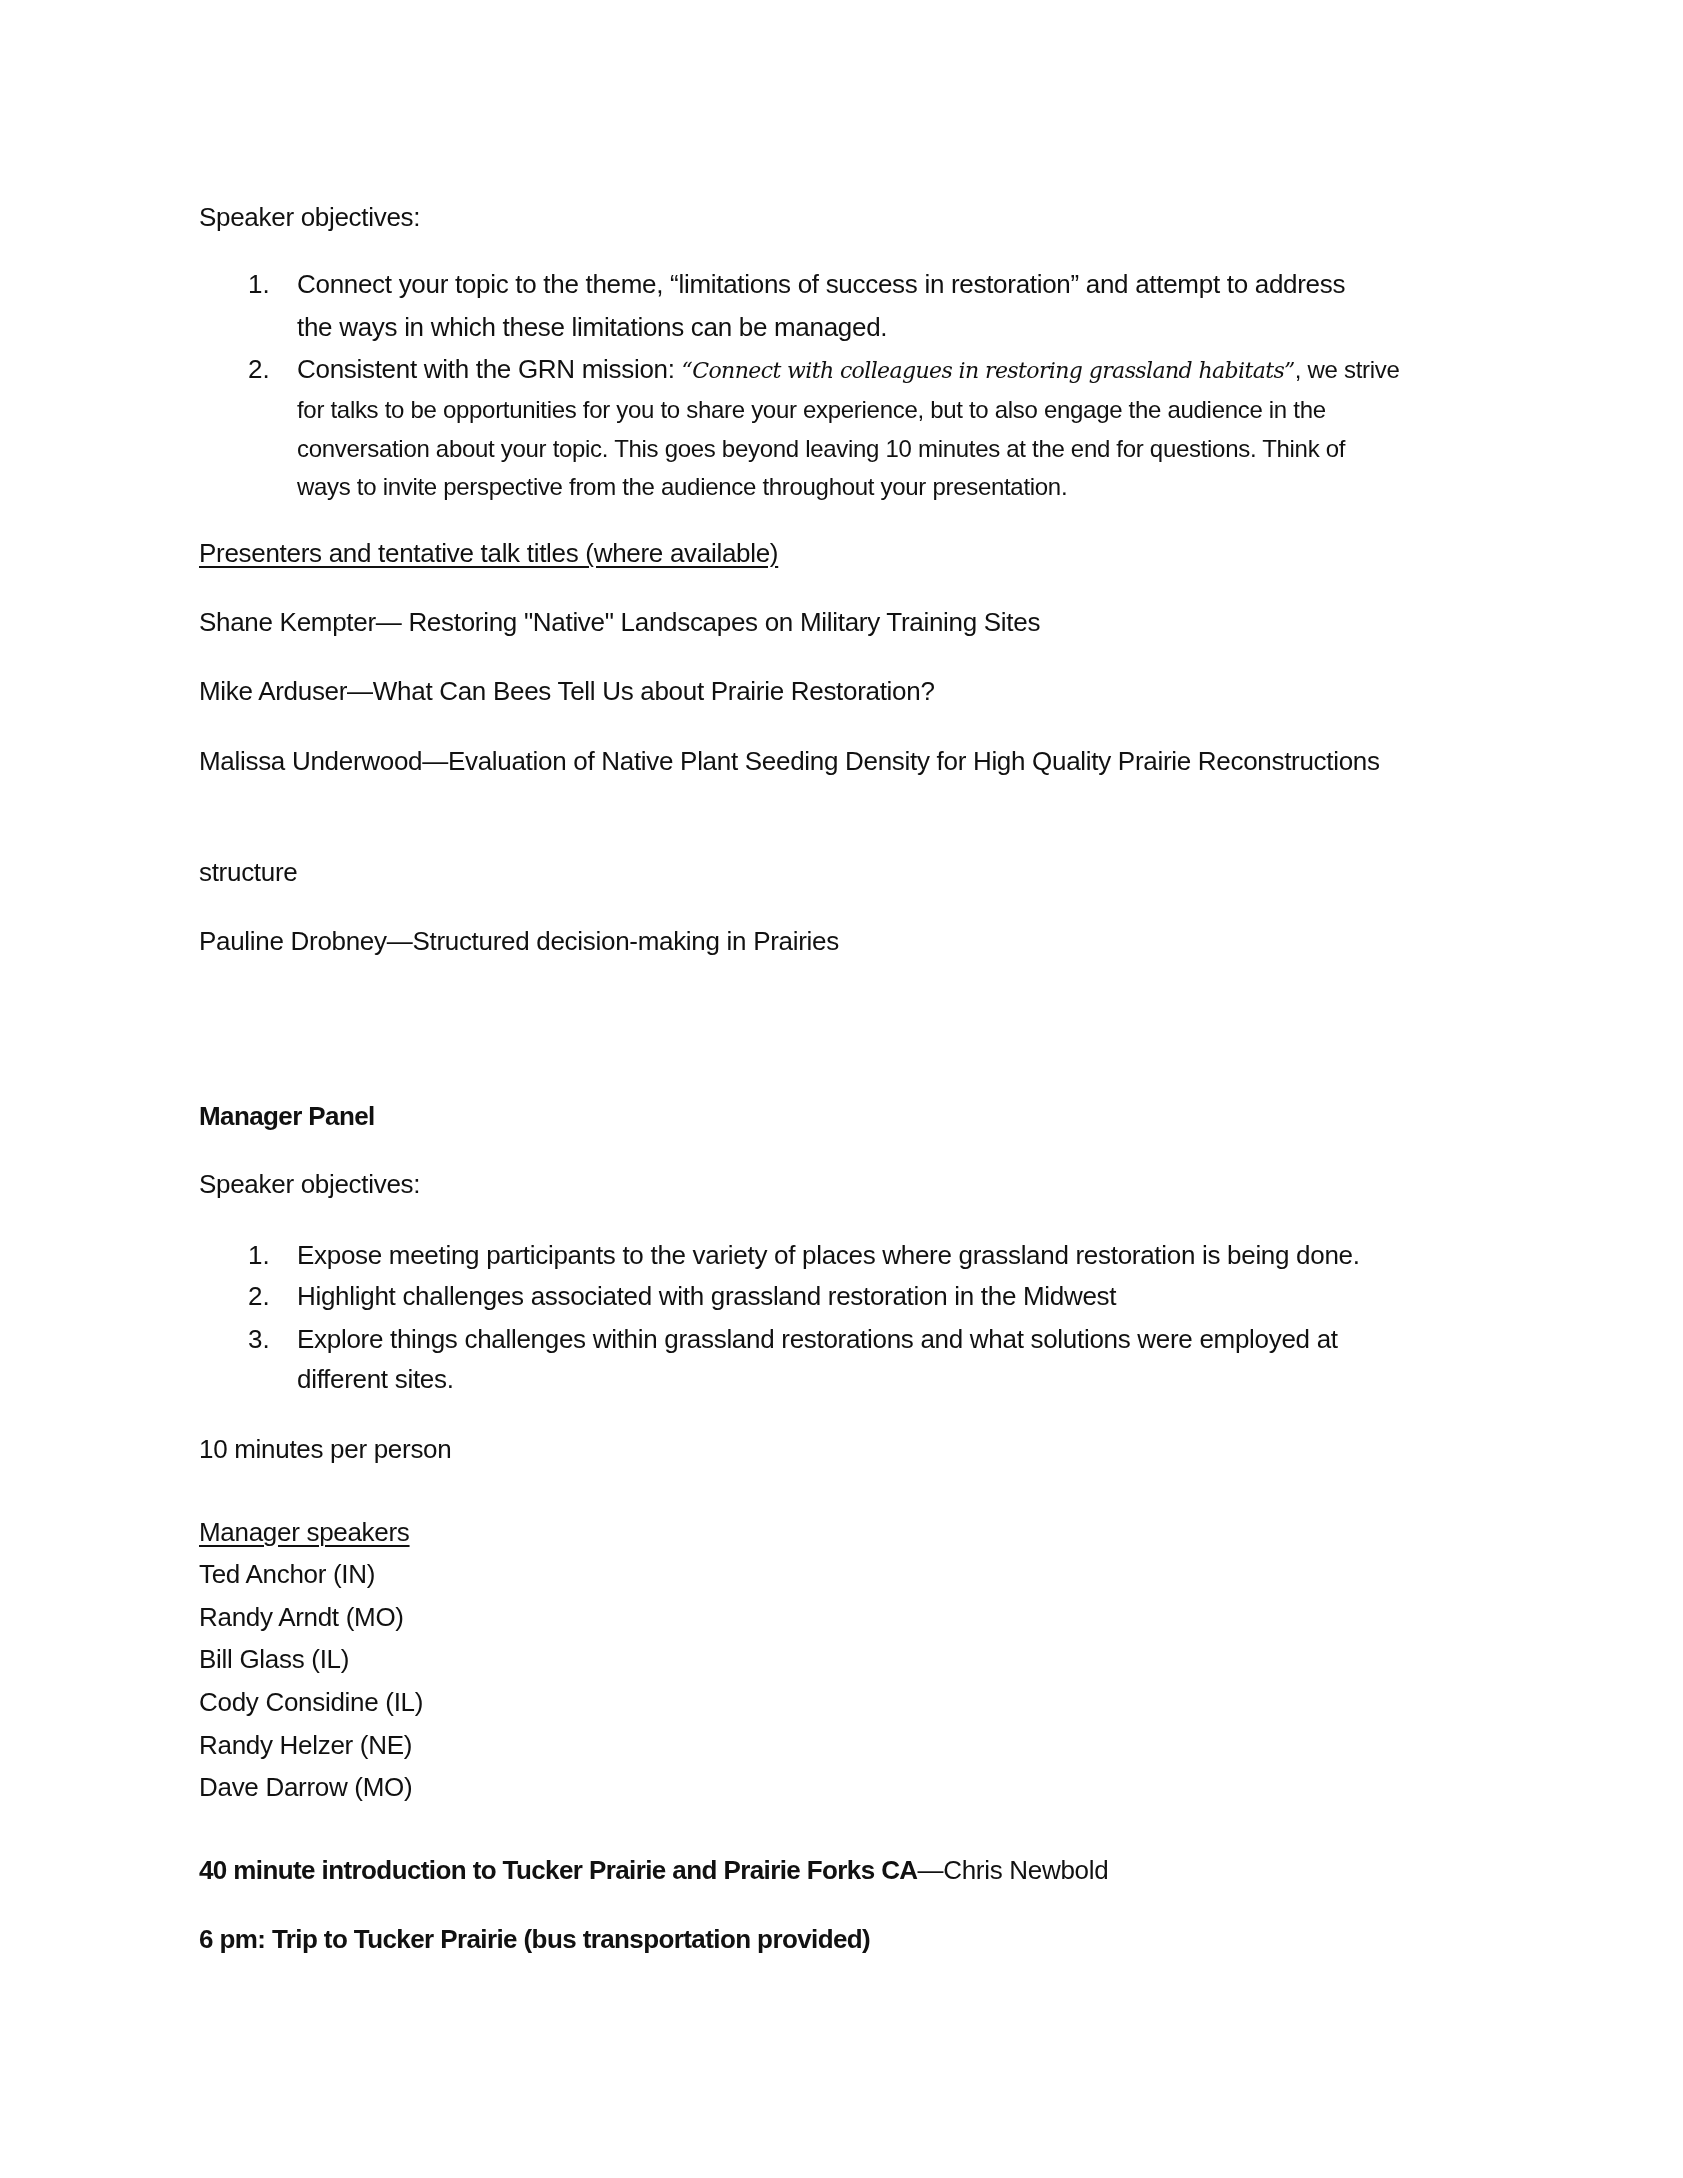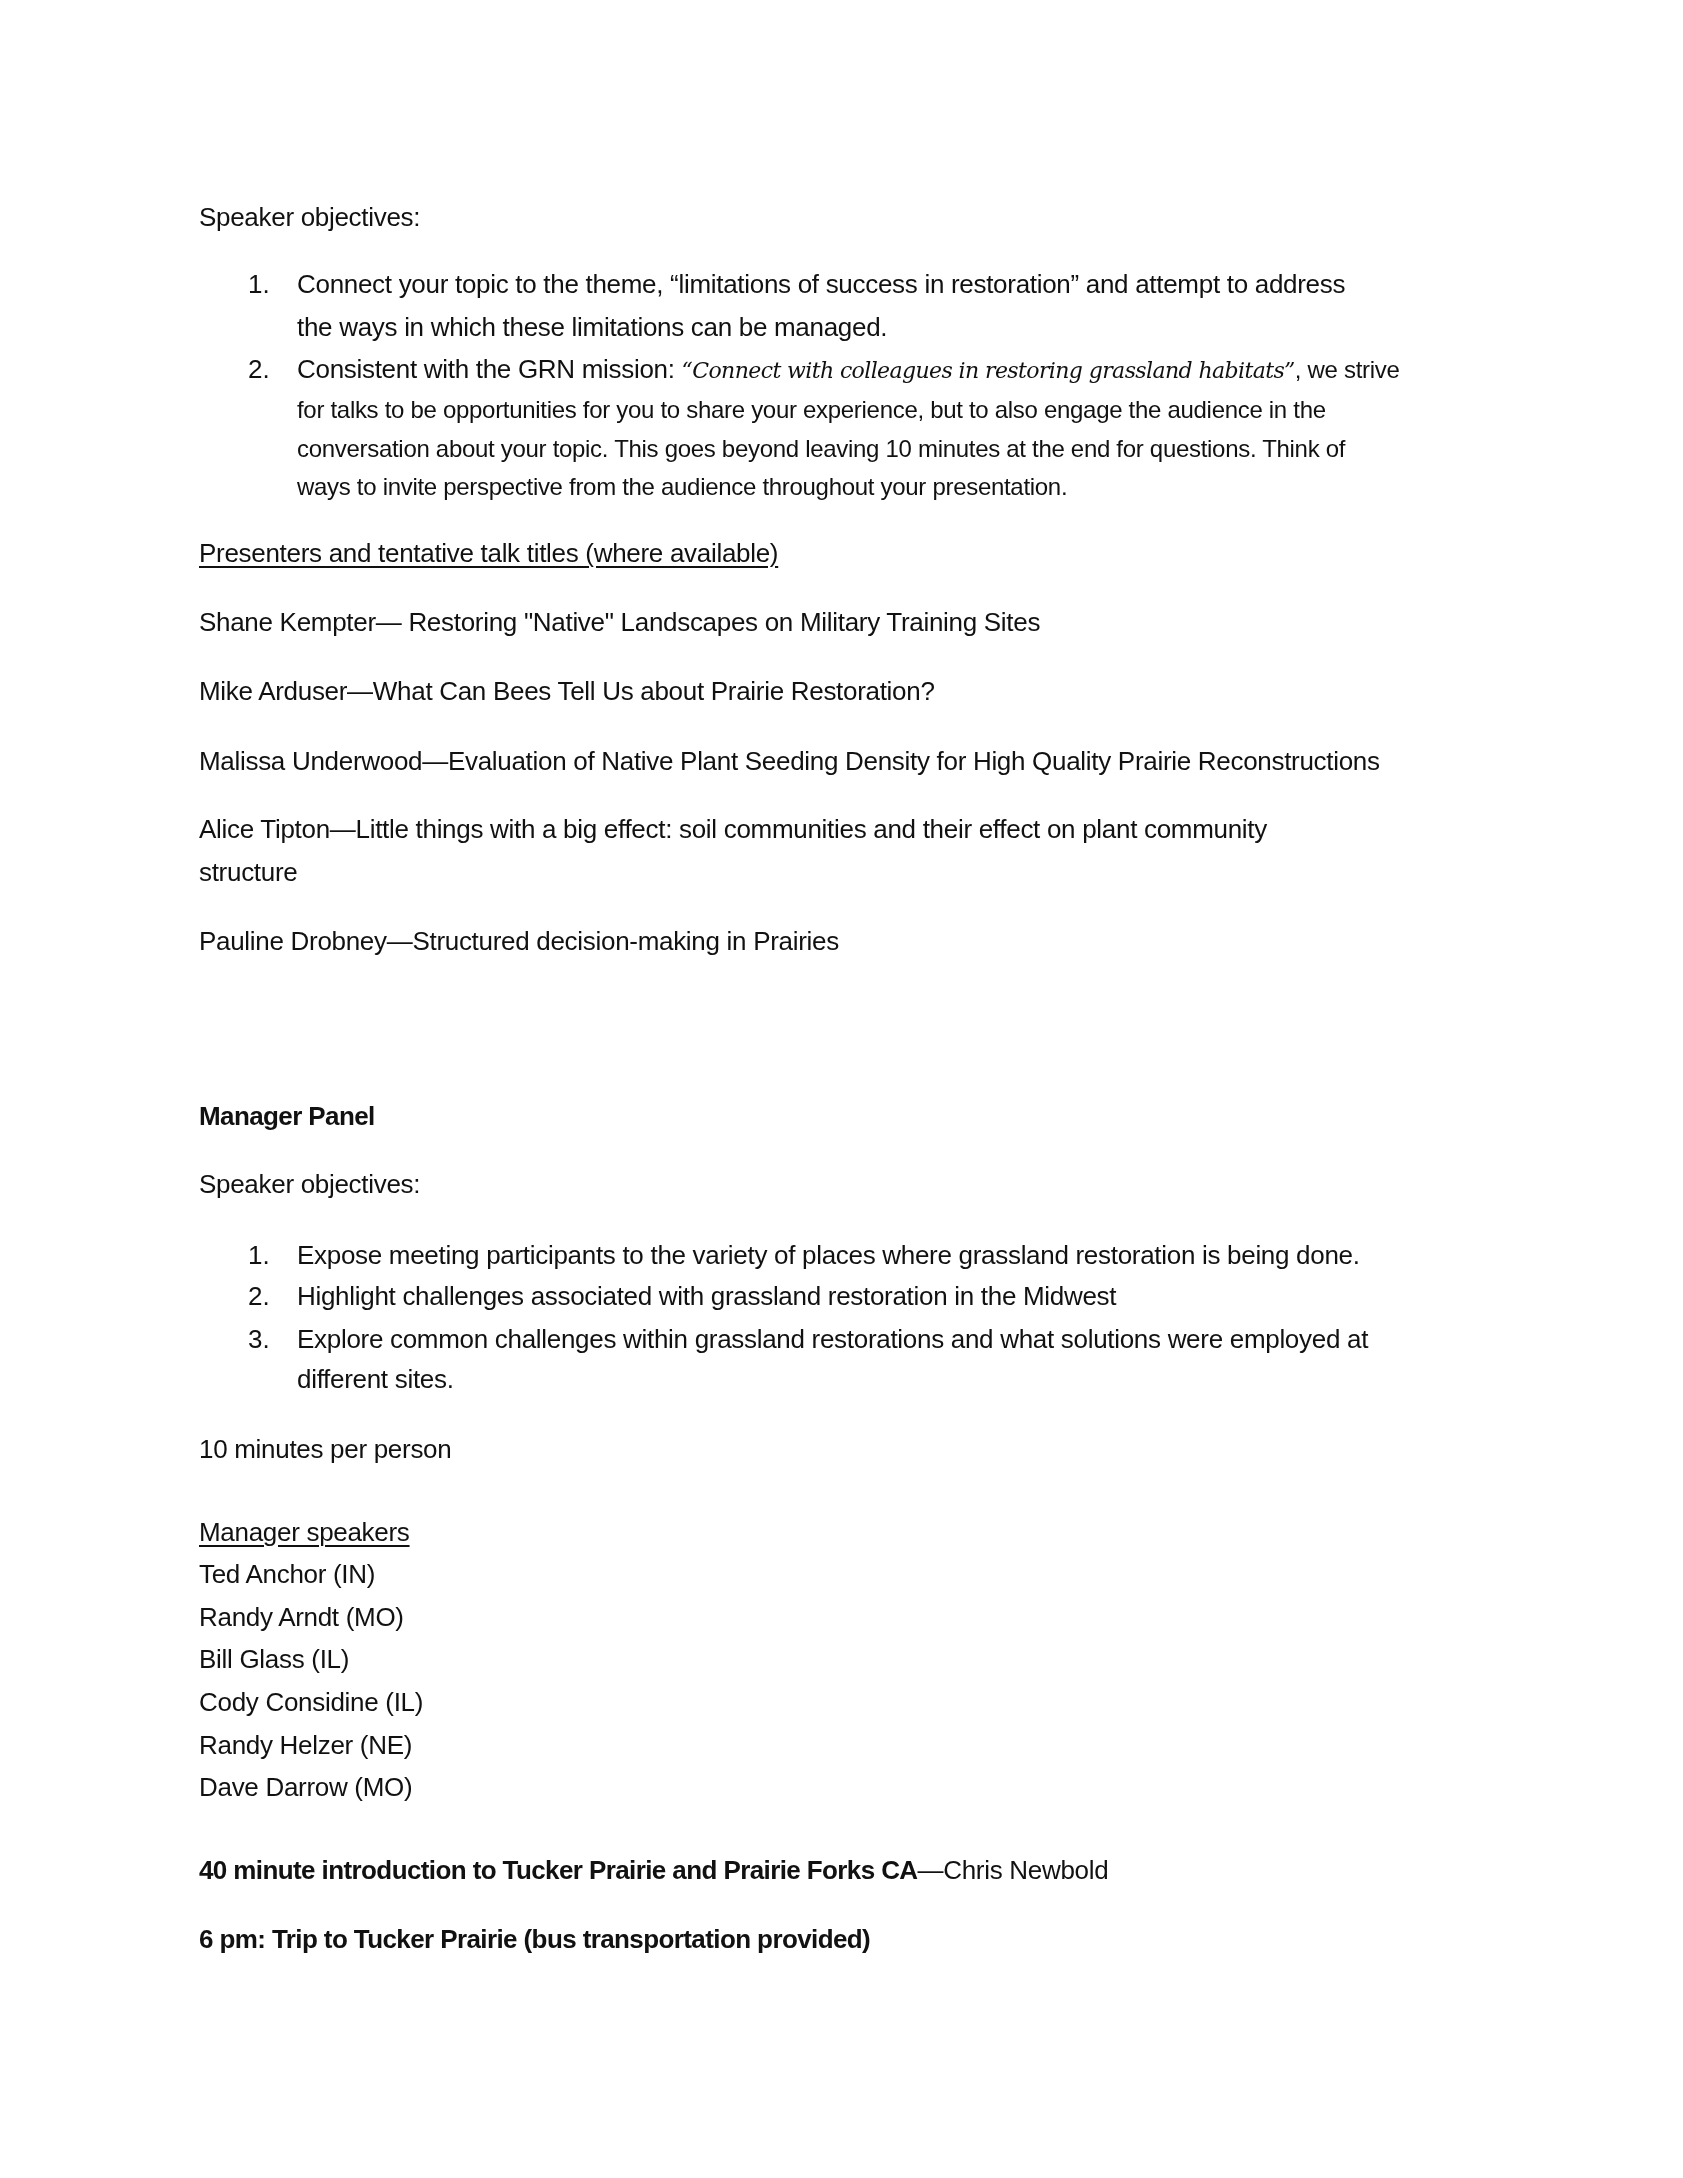--- a/index.html
+++ b/index.html
@@ -29,33 +29,32 @@
   <div class="item" style="top:352px"><span>Consistent with the GRN mission: </span><span class="quote">“Connect with colleagues in restoring grassland habitats”</span><span class="small-tail" style="font-size:24px">, we strive</span></div>
   <div class="item small" style="top:393px">for talks to be opportunities for you to share your experience, but to also engage the audience in the</div>
   <div class="item small" style="top:432px">conversation about your topic.  This goes beyond leaving 10 minutes at the end for questions.  Think of</div>
   <div class="item small" style="top:470px">ways to invite perspective from the audience throughout your presentation.</div>
 
   <div class="line u" style="top:536px">Presenters and tentative talk titles (where available)</div>
 
   <div class="line" style="top:605px">Shane Kempter— Restoring "Native" Landscapes on Military Training Sites</div>
   <div class="line" style="top:674px">Mike Arduser—What Can Bees Tell Us about Prairie Restoration?</div>
   <div class="line" style="top:744px">Malissa Underwood—Evaluation of Native Plant Seeding Density for High Quality Prairie Reconstructions</div>
-  <div class="line" style="top:812px">Alice Tipton—Little things with a big effect: soil communities and their effect on plant community</div>
   <div class="line" style="top:855px">structure</div>
   <div class="line" style="top:924px">Pauline Drobney—Structured decision-making in Prairies</div>
 
   <div class="line b" style="top:1099px">Manager Panel</div>
   <div class="line" style="top:1167px">Speaker objectives:</div>
 
   <div class="num" style="top:1238px">1.</div>
   <div class="item" style="top:1238px">Expose meeting participants to the variety of places where grassland restoration is being done.</div>
   <div class="num" style="top:1279px">2.</div>
   <div class="item" style="top:1279px">Highlight challenges associated with grassland restoration in the Midwest</div>
   <div class="num" style="top:1322px">3.</div>
-  <div class="item" style="top:1322px">Explore common challenges within grassland restorations and what solutions were employed at</div>
+  <div class="item" style="top:1322px">Explore things challenges within grassland restorations and what solutions were employed at</div>
   <div class="item" style="top:1362px">different sites.</div>
 
   <div class="line" style="top:1432px">10 minutes per person</div>
 
   <div class="line u" style="top:1515px">Manager speakers</div>
   <div class="line" style="top:1557px">Ted Anchor (IN)</div>
   <div class="line" style="top:1600px">Randy Arndt (MO)</div>
   <div class="line" style="top:1642px">Bill Glass (IL)</div>
   <div class="line" style="top:1685px">Cody Considine (IL)</div>
   <div class="line" style="top:1728px">Randy Helzer (NE)</div>

